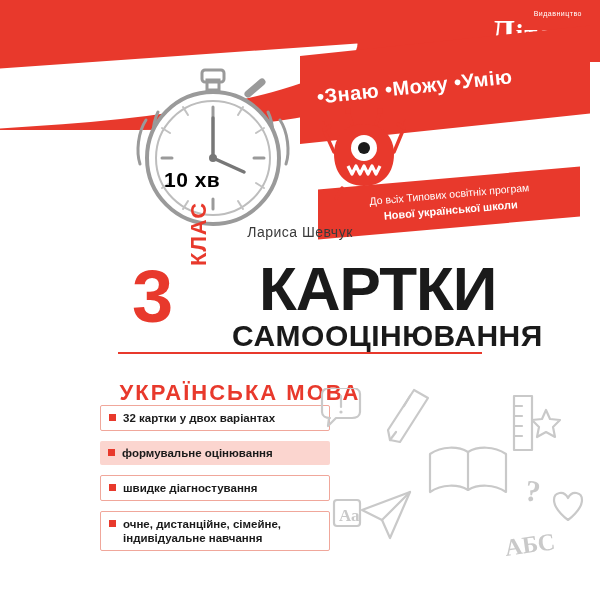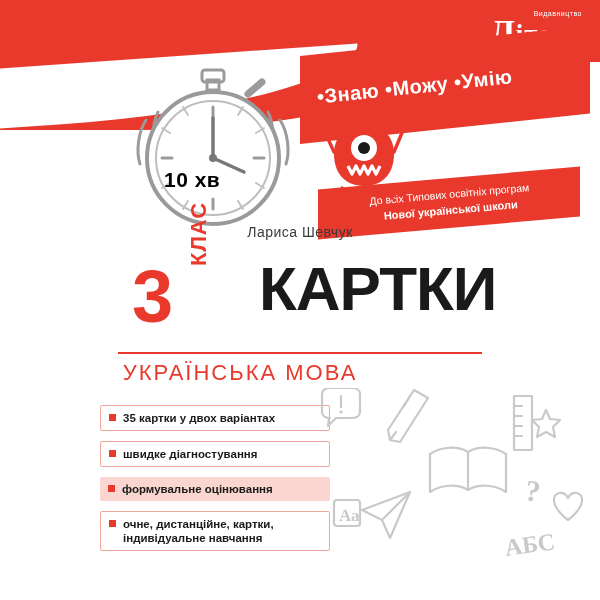--- a/index.html
+++ b/index.html
@@ -219,25 +219,25 @@
     position: absolute;
     left: 118px;
     top: 352px;
     width: 364px;
     height: 2px;
     background: #e8392c;
   }
   .subject {
     position: absolute;
     left: 0;
-    top: 360px;
+    top: 380px;
     width: 480px;
     text-align: center;
     font-size: 22px;
-    font-weight: normal;
+    font-weight: bold;
     color: #e8392c;
     letter-spacing: 2px;
   }
 
   
   .features {
     position: absolute;
     left: 100px;
     top: 405px;
     width: 230px;
@@ -354,41 +354,42 @@
       <path d="M20 80 l-6 10 M64 80 l6 10" stroke="#e8392c" stroke-width="3.4" stroke-linecap="round" fill="none"></path>
     </svg>
   </div>
 
   <div class="author">Лариса Шевчук</div>
 
   <div class="title-wrap">
     <div class="grade-num">3</div>
     <div class="grade-word">КЛАС</div>
     <div class="kartky">КАРТКИ</div>
+    <div class="samo">САМООЦІНЮВАННЯ</div>
   </div>
 
   <div class="rule"></div>
   <div class="subject">УКРАЇНСЬКА МОВА</div>
 
   <div class="features">
     <div class="feature outline">
       <span class="bullet"></span>
-      <span>35 картки у двох варіантах</span>
-    </div>
-    <div class="feature outline">
-      <span class="bullet"></span>
-      <span>швидке діагностування</span>
+      <span>32 картки у двох варіантах</span>
     </div>
     <div class="feature fill">
       <span class="bullet"></span>
       <span>формувальне оцінювання</span>
     </div>
     <div class="feature outline">
       <span class="bullet"></span>
-      <span>очне, дистанційне, картки, індивідуальне навчання</span>
+      <span>швидке діагностування</span>
+    </div>
+    <div class="feature outline">
+      <span class="bullet"></span>
+      <span>очне, дистанційне, сімейне, індивідуальне навчання</span>
     </div>
   </div>
 
   <div class="doodles">
     <svg width="270" height="200" viewBox="0 0 270 200">
       <g stroke="#c9c9c9" stroke-width="2.2" fill="none" stroke-linecap="round" stroke-linejoin="round">
 
         <path d="M4 6 C4 2 8 0 12 0 L34 0 C38 0 42 2 42 6 L42 24 C42 28 38 30 34 30 L18 30 L10 38 L11 30 L12 30 C8 30 4 28 4 24 Z"></path>
         <line x1="23" y1="8" x2="23" y2="19"></line>
         <circle cx="23" cy="24" r="1.6" fill="#c9c9c9" stroke="none"></circle>

